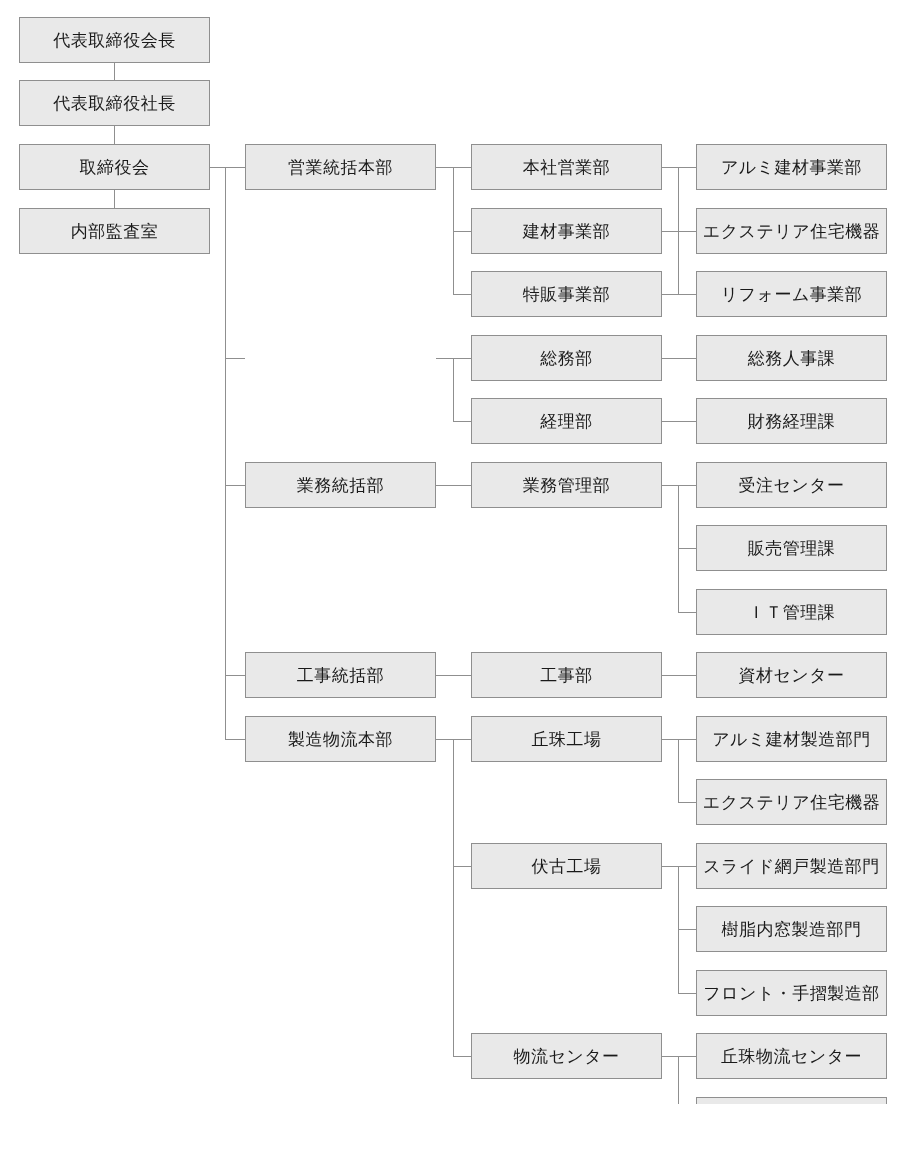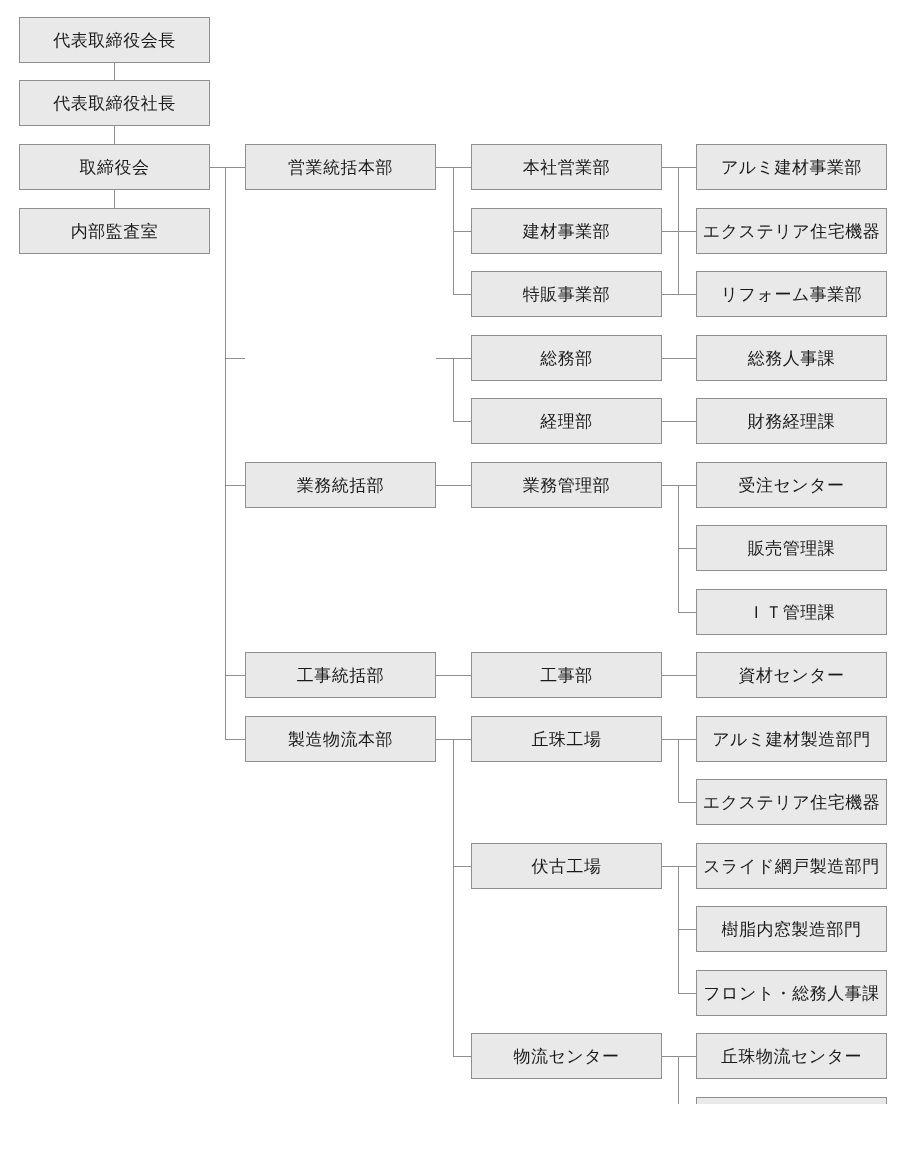--- a/index.html
+++ b/index.html
@@ -128,17 +128,17 @@
   <div class="node" style="left:696px;top:335px">総務人事課</div>
   <div class="node" style="left:696px;top:398px">財務経理課</div>
   <div class="node" style="left:696px;top:462px">受注センター</div>
   <div class="node" style="left:696px;top:525px">販売管理課</div>
   <div class="node" style="left:696px;top:589px">ＩＴ管理課</div>
   <div class="node" style="left:696px;top:652px">資材センター</div>
   <div class="node" style="left:696px;top:716px">アルミ建材製造部門</div>
   <div class="node" style="left:696px;top:779px">エクステリア住宅機器</div>
   <div class="node" style="left:696px;top:843px">スライド網戸製造部門</div>
   <div class="node" style="left:696px;top:906px">樹脂内窓製造部門</div>
-  <div class="node" style="left:696px;top:970px">フロント・総務人事課</div>
+  <div class="node" style="left:696px;top:970px">フロント・手摺製造部</div>
   <div class="node" style="left:696px;top:1033px">丘珠物流センター</div>
   <div class="node" style="left:696px;top:1097px">伏古物流センター</div>
 
 </div>
 
 </body></html>

